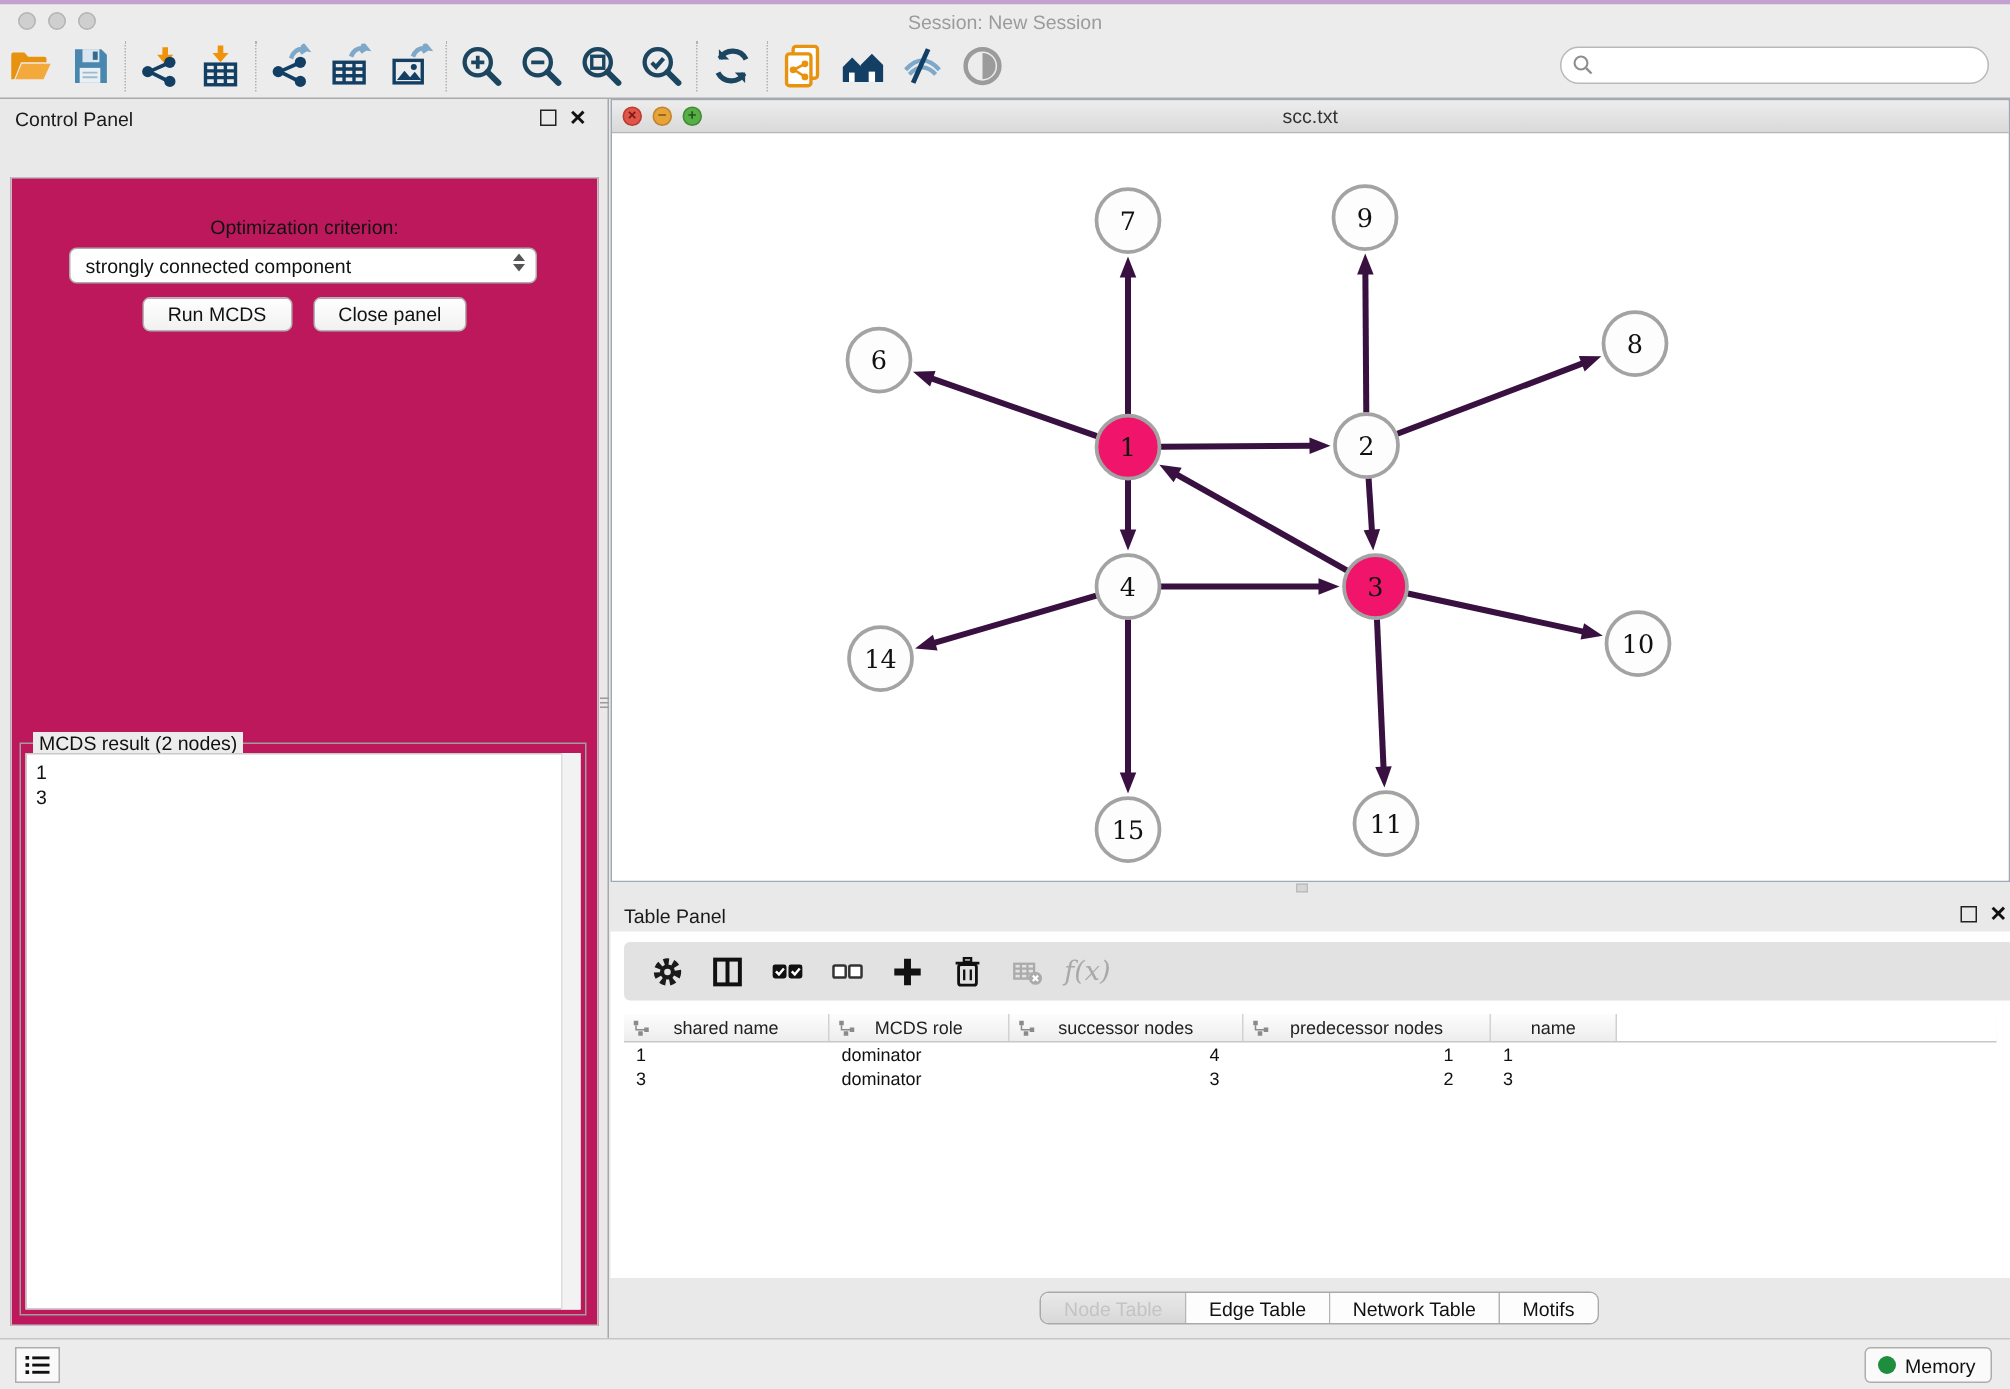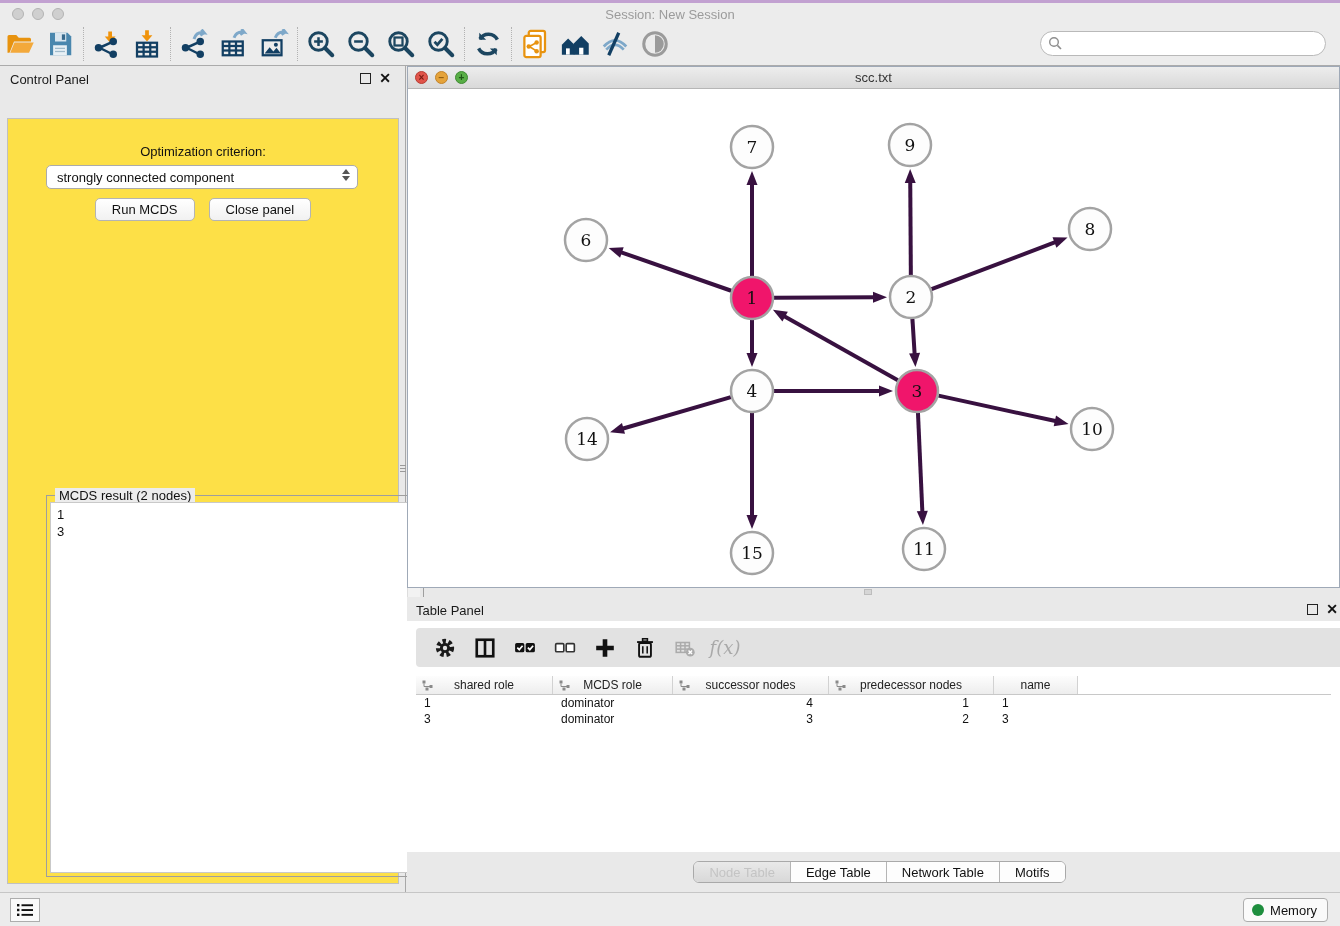--- a/index.html
+++ b/index.html
@@ -34,30 +34,30 @@
   .panel-float { position:absolute; top:7px; width:11px; height:11px; border:1.5px solid #222; }
   .panel-close { position:absolute; top:4px; font-size:14px; font-weight:bold; color:#111; line-height:16px; }
   .cp-float { right:34px; } .cp-close { right:14px; }
 
   .seg-tabs { position:absolute; top:30px; left:0; width:100%; display:flex; justify-content:center; z-index:2; }
   .seg-group { display:flex; border:1px solid #A9A9A9; border-radius:6px; overflow:hidden; height:22px; background:#fff; }
   .seg { padding:0 15px; font-size:13px; color:#111; background:#FDFDFD; border-right:1px solid #B5B5B5; display:flex; align-items:center; }
   .seg:last-child { border-right:none; }
   .seg.sel { background:linear-gradient(#E9E9E9,#D8D8D8); color:#C4C4C4; }
 
-  .cp-content { position:absolute; left:7px; top:52px; width:392px; height:766px; border:1px solid #C0C0C0; background:#fde047; }
+  .cp-content { position:absolute; left:7px; top:52px; width:392px; height:766px; border:1px solid #C0C0C0; background:#be185d; }
   .opt-label { position:absolute; top:25px; width:100%; text-align:center; font-size:13px; color:#111; }
   .dropdown { position:absolute; left:38px; top:46px; width:312px; height:24px; background:#FFFFFF; border:1px solid #ABABAB; border-radius:5px; font-size:13px; color:#111; display:flex; align-items:center; padding-left:10px; }
   .dd-stepper { position:absolute; right:7px; top:3px; display:flex; flex-direction:column; gap:2px; }
   .dd-up { width:0; height:0; border-left:4px solid transparent; border-right:4px solid transparent; border-bottom:5px solid #555; }
   .dd-down { width:0; height:0; border-left:4px solid transparent; border-right:4px solid transparent; border-top:5px solid #555; }
   .btn-row { position:absolute; top:79px; width:100%; display:flex; justify-content:center; gap:14px; }
   .push-btn { height:23px; padding:0 16px; background:linear-gradient(#FFFFFF,#F1F1F1); border:1px solid #B4B4B4; border-radius:5px; font-size:13px; color:#111; display:flex; align-items:center; }
 
-  .result-box { position:absolute; left:5px; top:376px; width:378px; height:382px; border:1px solid #9E9E9E;margin-left:33px; }
+  .result-box { position:absolute; left:5px; top:376px; width:378px; height:382px; border:1px solid #9E9E9E; }
   .result-legend { position:absolute; left:8px; top:-8px; background:#ECECEC; padding:0 4px; font-size:13px; color:#111; }
   .result-list { position:absolute; left:3px; top:6px; right:3px; bottom:3px; background:#FFFFFF; border:1px solid #C9C9C9; font-size:13px; color:#111; padding:3px 6px; line-height:17px; white-space:pre-line; }
   .result-scroll { position:absolute; right:3px; top:6px; width:13px; bottom:3px; background:#F2F2F2; border-left:1px solid #DDD; }
 
   
   .v-grip { position:absolute; left:399px; top:458px; width:8px; height:20px; display:flex; flex-direction:column; justify-content:center; gap:2px; align-items:center; }
   .v-grip span { width:6px; height:1px; background:#9A9A9A; }
 
   
   .net-frame { position:absolute; left:407px; top:66px; width:933px; height:522px; border:1px solid #9FA9B7; background:#FFFFFF; }
@@ -422,21 +422,21 @@
 
     <div class="grid-table">
       <div class="gt-header">
         <div class="hc">
           <svg class="hicon" width="11" height="11" viewBox="0 0 11 11">
               <rect x="0.5" y="0.5" width="3" height="3" fill="#8A8A8A"></rect>
               <path d="M2 3.5 v3 h6 M2 6.5 h0" stroke="#8A8A8A" fill="none"></path>
               <rect x="3.5" y="7.5" width="3" height="3" fill="#8A8A8A"></rect>
               <rect x="7.5" y="5" width="3" height="3" fill="#8A8A8A"></rect>
             </svg>
-          <span>shared role</span>
+          <span>shared name</span>
         </div>
         <div class="hc">
           <svg class="hicon" width="11" height="11" viewBox="0 0 11 11">
               <rect x="0.5" y="0.5" width="3" height="3" fill="#8A8A8A"></rect>
               <path d="M2 3.5 v3 h6" stroke="#8A8A8A" fill="none"></path>
               <rect x="3.5" y="7.5" width="3" height="3" fill="#8A8A8A"></rect>
               <rect x="7.5" y="5" width="3" height="3" fill="#8A8A8A"></rect>
             </svg>
           <span>MCDS role</span>
         </div>

